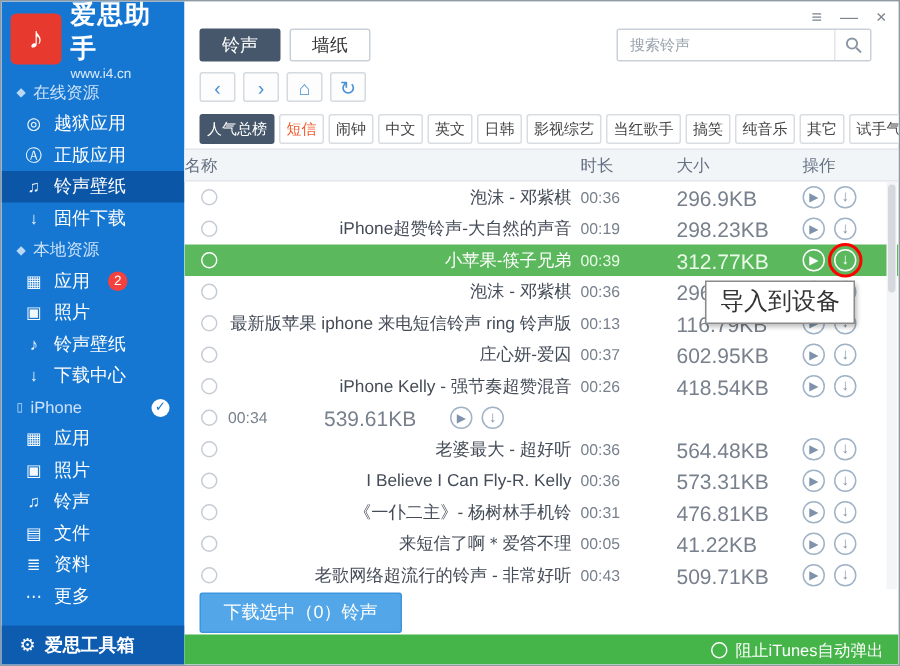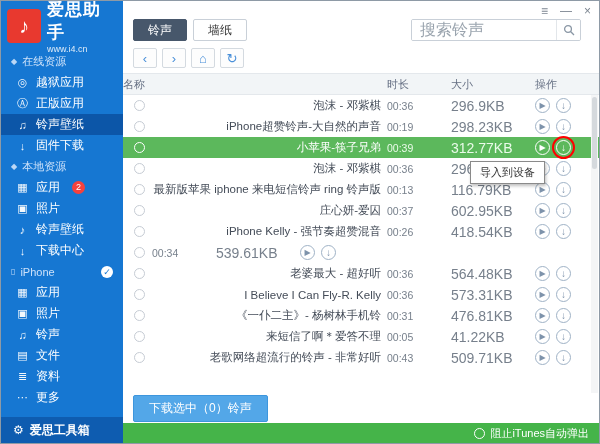--- a/index.html
+++ b/index.html
@@ -25,21 +25,21 @@
 
   
   .content{flex:1;min-width:0;display:flex;flex-direction:column;position:relative;background:#fff;}
   .window-controls{position:absolute;top:3px;right:8px;display:flex;gap:12px;color:#7d8691;font-size:12px;line-height:14px;z-index:10;}
   .window-controls span{cursor:pointer;}
   .topbar{height:42px;display:flex;align-items:flex-end;padding:0 10px 2px;gap:6px;}
   .tabs{display:flex;gap:6px;}
   .tab{height:22px;padding:0 14px;font-size:12px;display:flex;align-items:center;border:1px solid #c9d0d8;background:#fff;color:#333;cursor:pointer;border-radius:2px;}
   .tab.active{background:var(--active_dark,#47576b);border-color:var(--active_dark,#47576b);color:#fff;}
   .search{margin-left:auto;margin-right:8px;display:flex;height:22px;width:170px;border:1px solid #c9d0d8;border-radius:2px;overflow:hidden;background:#fff;}
-  .search input{flex:1;min-width:0;border:0;outline:0;font-size:16px;padding:0 8px;color:#333;}
+  .search input{flex:1;min-width:0;border:0;outline:0;font-size:10px;padding:0 8px;color:#333;}
   .search input::placeholder{color:#9aa4ae;}
   .search-btn{width:24px;background:#fff;border-left:1px solid #e2e6ea;display:flex;align-items:center;justify-content:center;cursor:pointer;}
 
   .navrow{height:30px;display:flex;align-items:center;gap:5px;padding:0 10px;}
   .nav-btn{width:24px;height:20px;border:1px solid #d4dae0;border-radius:2px;background:#fdfdfd;color:#4a90d9;font-size:13px;line-height:17px;text-align:center;cursor:pointer;padding:0;}
 
   .cats{height:26px;display:flex;align-items:center;gap:3px;padding:0 10px;}
   .cat{font-size:10px;padding:2px 4px;border:1px solid #d9dde2;border-radius:2px;color:#444;background:#fff;cursor:pointer;white-space:nowrap;}
   .cat.active{background:var(--active_dark,#47576b);color:#fff;border-color:var(--active_dark,#47576b);}
   .cat.hot{color:#f25d2e;}
@@ -58,21 +58,21 @@
   .row .size{width:84px;flex-shrink:0;color:#77808c;font-size:14px;}
   .acts{width:64px;flex-shrink:0;display:flex;align-items:center;gap:6px;}
   .icon-btn{width:15px;height:15px;border:1px solid #9fb2c6;border-radius:50%;color:#7e93ab;background:transparent;cursor:pointer;font-size:8px;line-height:12px;text-align:center;padding:0;}
   .icon-btn.dl{font-size:10px;}
   .row.selected{background:var(--selected_row_green,#5cb85c);color:#fff;}
   .row.selected .dur,.row.selected .size{color:#eafbe9;}
   .row.selected .radio{border-color:#fff;background:transparent;}
   .row.selected .icon-btn{border-color:#fff;color:#fff;}
   .annotate{outline:2px solid var(--annotation_red,#ff0000);outline-offset:2px;}
 
-  .tooltip{position:absolute;top:66px;right:54px;background:#fff;border:1px solid #8a8a8a;box-shadow:1px 2px 3px rgba(0,0,0,.25);font-size:11px;color:#333;padding:3px 9px;z-index:5;white-space:nowrap;}
+  .tooltip{position:absolute;top:66px;right:29px;background:#fff;border:1px solid #8a8a8a;box-shadow:1px 2px 3px rgba(0,0,0,.25);font-size:16px;color:#333;padding:3px 9px;z-index:5;white-space:nowrap;}
   .scrollbar{position:absolute;top:0;bottom:0;right:1px;width:7px;background:#f4f5f6;}
   .scrollbar .thumb{position:absolute;top:2px;left:1px;width:5px;height:72px;background:#d5d9dd;border-radius:3px;}
 
   .footer-row{height:30px;display:flex;align-items:center;padding:0 10px;}
   .dl-btn{background:var(--download_btn_blue,#53a7e8);color:#fff;border:1px solid #3d96dd;border-radius:2px;font-size:12px;padding:4px 15px;cursor:pointer;}
   .greenbar{height:20px;background:var(--footer_green,#45b449);display:flex;align-items:center;justify-content:flex-end;gap:5px;padding:0 10px;color:#fff;font-size:11px;}
   .gb-radio{width:11px;height:11px;border:1px solid #fff;border-radius:50%;background:transparent;cursor:pointer;flex-shrink:0;}
 </style>
 </head>
 <body>
@@ -189,20 +189,34 @@
       </div>
     </div>
 
     <div class="navrow">
       <button class="nav-btn">‹</button>
       <button class="nav-btn">›</button>
       <button class="nav-btn">⌂</button>
       <button class="nav-btn">↻</button>
     </div>
 
+    <div class="cats">
+        <div class="cat active">人气总榜</div>
+        <div class="cat hot">短信</div>
+        <div class="cat">闹钟</div>
+        <div class="cat">中文</div>
+        <div class="cat">英文</div>
+        <div class="cat">日韩</div>
+        <div class="cat">影视综艺</div>
+        <div class="cat">当红歌手</div>
+        <div class="cat">搞笑</div>
+        <div class="cat">纯音乐</div>
+        <div class="cat">其它</div>
+        <div class="cat">试手气</div>
+      </div>
 
     <div class="table-head">
       <span class="col-name">名称</span>
       <span class="col-dur">时长</span>
       <span class="col-size">大小</span>
       <span class="col-act">操作</span>
     </div>
 
     <div class="list">
       <div class="rows">

